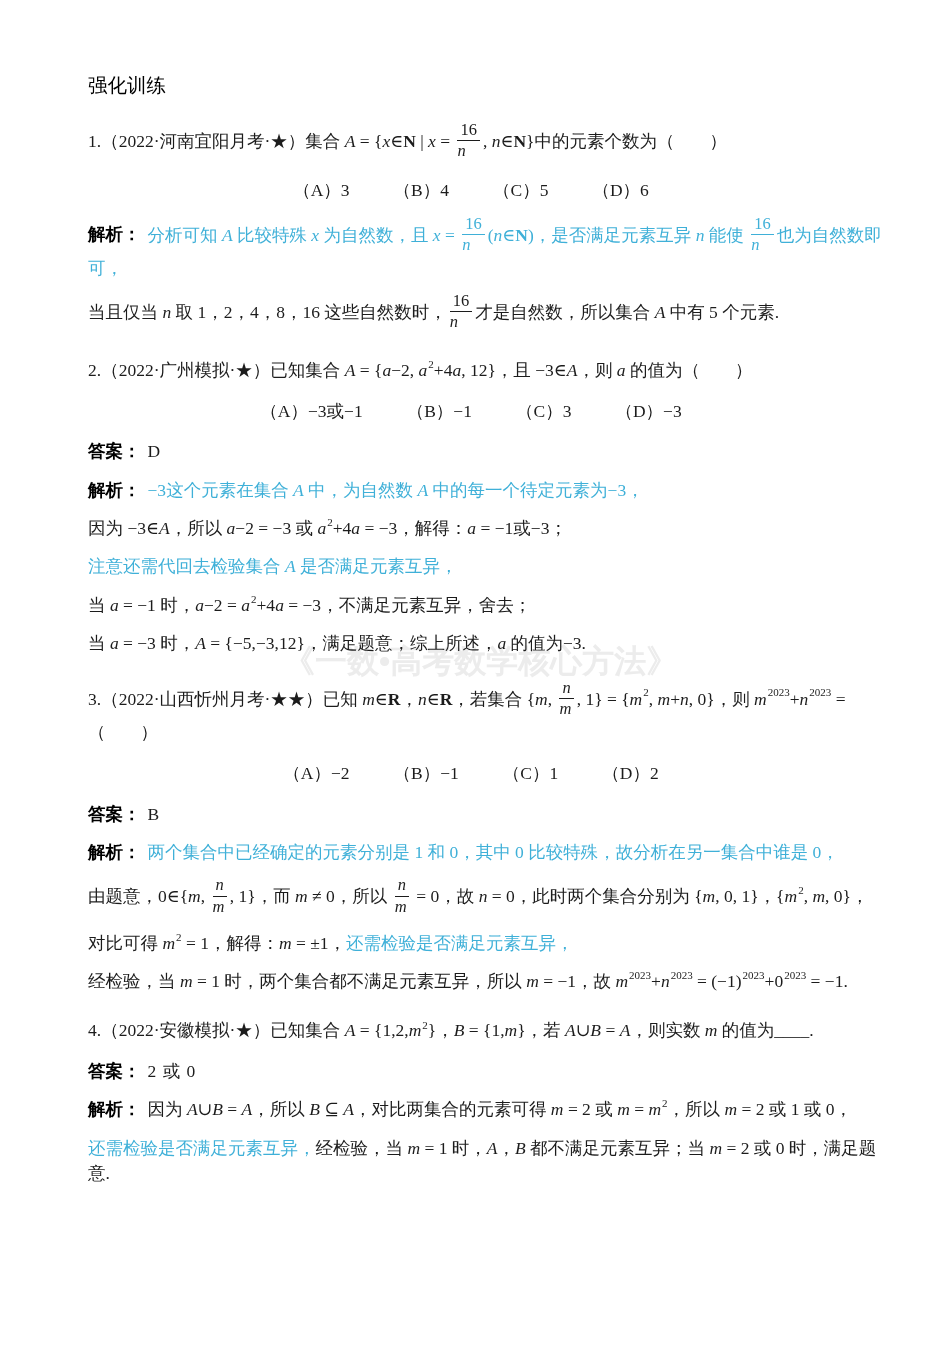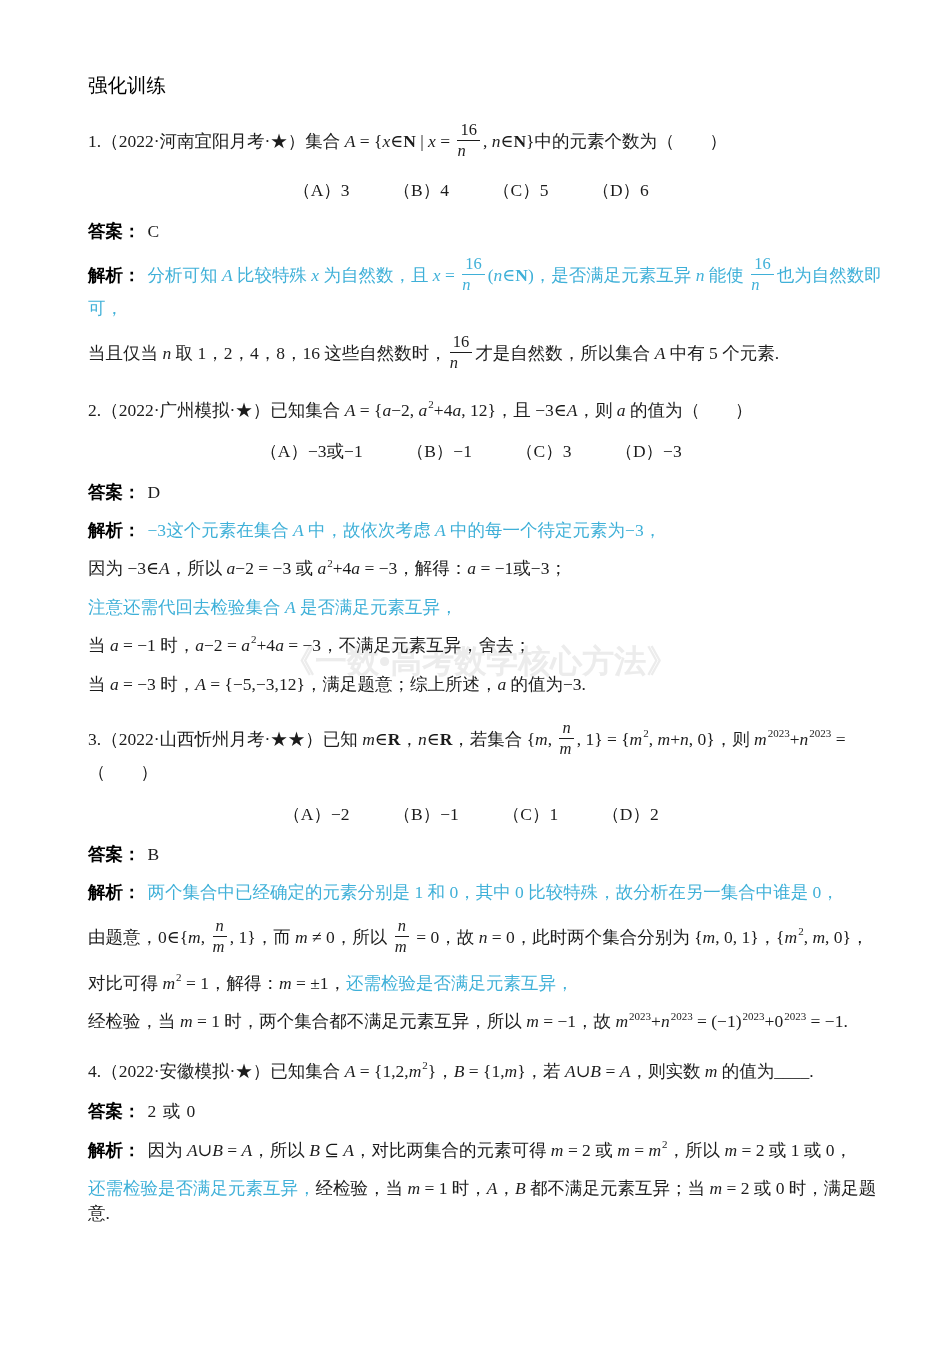--- a/index.html
+++ b/index.html
@@ -67,36 +67,35 @@
 <div class="watermark">《一数•高考数学核心方法》</div>
 
 <div class="content">
   <div class="section">强化训练</div>
   <div id="problems">
       <p class="p stem"><span class="seg cn">1.（2022·河南宜阳月考·★）集合 </span><span class="seg math"><i>A</i> = {<i>x</i>∈</span><span class="seg mb">N</span><span class="seg math"> | <i>x</i> = </span><span class="frac math">
           <span class="fn">16</span>
           <span class="fd"><i>n</i></span>
         </span><span class="seg math">, <i>n</i>∈</span><span class="seg mb">N</span><span class="seg math">}</span><span class="seg cn">中的元素个数为（　　）</span></p>
       <p class="p options"><span class="option seg cn">（A）3</span><span class="option seg cn">（B）4</span><span class="option seg cn">（C）5</span><span class="option seg cn">（D）6</span></p>
-      <p class="p answer-line"><span class="lbl">答案：</span><span class="ans seg cn">C</span></p>
       <p class="p analysis"><span class="lbl">解析：</span><span class="seg cnt">分析可知 </span><span class="seg matht"><i>A</i></span><span class="seg cnt"> 比较特殊 </span><span class="seg matht"><i>x</i></span><span class="seg cnt"> 为自然数，且 </span><span class="seg matht"><i>x</i> = </span><span class="frac matht">
           <span class="fn">16</span>
           <span class="fd"><i>n</i></span>
         </span><span class="seg matht">(<i>n</i>∈</span><span class="seg mbt">N</span><span class="seg matht">)</span><span class="seg cnt">，是否满足元素互异 </span><span class="seg matht"><i>n</i></span><span class="seg cnt"> 能使 </span><span class="frac matht">
           <span class="fn">16</span>
           <span class="fd"><i>n</i></span>
         </span><span class="seg cnt">也为自然数即可，</span></p>
       <p class="p analysis"><span class="seg cn">当且仅当 </span><span class="seg math"><i>n</i></span><span class="seg cn"> 取 1，2，4，8，16 这些自然数时，</span><span class="frac math">
           <span class="fn">16</span>
           <span class="fd"><i>n</i></span>
         </span><span class="seg cn">才是自然数，所以集合 </span><span class="seg math"><i>A</i></span><span class="seg cn"> 中有 5 个元素.</span></p>
       <p class="p stem"><span class="seg cn">2.（2022·广州模拟·★）已知集合 </span><span class="seg math"><i>A</i> = {<i>a</i>−2, <i>a</i></span><sup class="sup">2</sup><span class="seg math">+4<i>a</i>, 12}</span><span class="seg cn">，且 </span><span class="seg math">−3∈<i>A</i></span><span class="seg cn">，则 </span><span class="seg math"><i>a</i></span><span class="seg cn"> 的值为（　　）</span></p>
       <p class="p options"><span class="option seg cn">（A）−3或−1</span><span class="option seg cn">（B）−1</span><span class="option seg cn">（C）3</span><span class="option seg cn">（D）−3</span></p>
       <p class="p answer-line"><span class="lbl">答案：</span><span class="ans seg cn">D</span></p>
-      <p class="p analysis"><span class="lbl">解析：</span><span class="seg matht">−3</span><span class="seg cnt">这个元素在集合 </span><span class="seg matht"><i>A</i></span><span class="seg cnt"> 中，故依次考虑 </span><span class="seg matht"><i>A</i></span><span class="seg cnt"> 中的每一个待定元素为−3，</span></p>
+      <p class="p analysis"><span class="lbl">解析：</span><span class="seg matht">−3</span><span class="seg cnt">这个元素在集合 </span><span class="seg matht"><i>A</i></span><span class="seg cnt"> 中，为自然数 </span><span class="seg matht"><i>A</i></span><span class="seg cnt"> 中的每一个待定元素为−3，</span></p>
       <p class="p analysis"><span class="seg cn">因为 </span><span class="seg math">−3∈<i>A</i></span><span class="seg cn">，所以 </span><span class="seg math"><i>a</i>−2 = −3</span><span class="seg cn"> 或 </span><span class="seg math"><i>a</i></span><sup class="sup">2</sup><span class="seg math">+4<i>a</i> = −3</span><span class="seg cn">，解得：</span><span class="seg math"><i>a</i> = −1</span><span class="seg cn">或</span><span class="seg math">−3</span><span class="seg cn">；</span></p>
       <p class="p analysis"><span class="seg cnt">注意还需代回去检验集合 </span><span class="seg matht"><i>A</i></span><span class="seg cnt"> 是否满足元素互异，</span></p>
       <p class="p analysis"><span class="seg cn">当 </span><span class="seg math"><i>a</i> = −1</span><span class="seg cn"> 时，</span><span class="seg math"><i>a</i>−2 = <i>a</i></span><sup class="sup">2</sup><span class="seg math">+4<i>a</i> = −3</span><span class="seg cn">，不满足元素互异，舍去；</span></p>
       <p class="p analysis"><span class="seg cn">当 </span><span class="seg math"><i>a</i> = −3</span><span class="seg cn"> 时，</span><span class="seg math"><i>A</i> = {−5,−3,12}</span><span class="seg cn">，满足题意；综上所述，</span><span class="seg math"><i>a</i></span><span class="seg cn"> 的值为−3.</span></p>
       <p class="p stem"><span class="seg cn">3.（2022·山西忻州月考·★★）已知 </span><span class="seg math"><i>m</i>∈</span><span class="seg mb">R</span><span class="seg cn">，</span><span class="seg math"><i>n</i>∈</span><span class="seg mb">R</span><span class="seg cn">，若集合 </span><span class="seg math">{<i>m</i>, </span><span class="frac math">
           <span class="fn"><i>n</i></span>
           <span class="fd"><i>m</i></span>
         </span><span class="seg math">, 1} = {<i>m</i></span><sup class="sup">2</sup><span class="seg math">, <i>m</i>+<i>n</i>, 0}</span><span class="seg cn">，则 </span><span class="seg math"><i>m</i></span><sup class="sup">2023</sup><span class="seg math">+<i>n</i></span><sup class="sup">2023</sup><span class="seg math"> = </span><span class="seg cn">（　　）</span></p>
       <p class="p options"><span class="option seg cn">（A）−2</span><span class="option seg cn">（B）−1</span><span class="option seg cn">（C）1</span><span class="option seg cn">（D）2</span></p>
       <p class="p answer-line"><span class="lbl">答案：</span><span class="ans seg cn">B</span></p>

